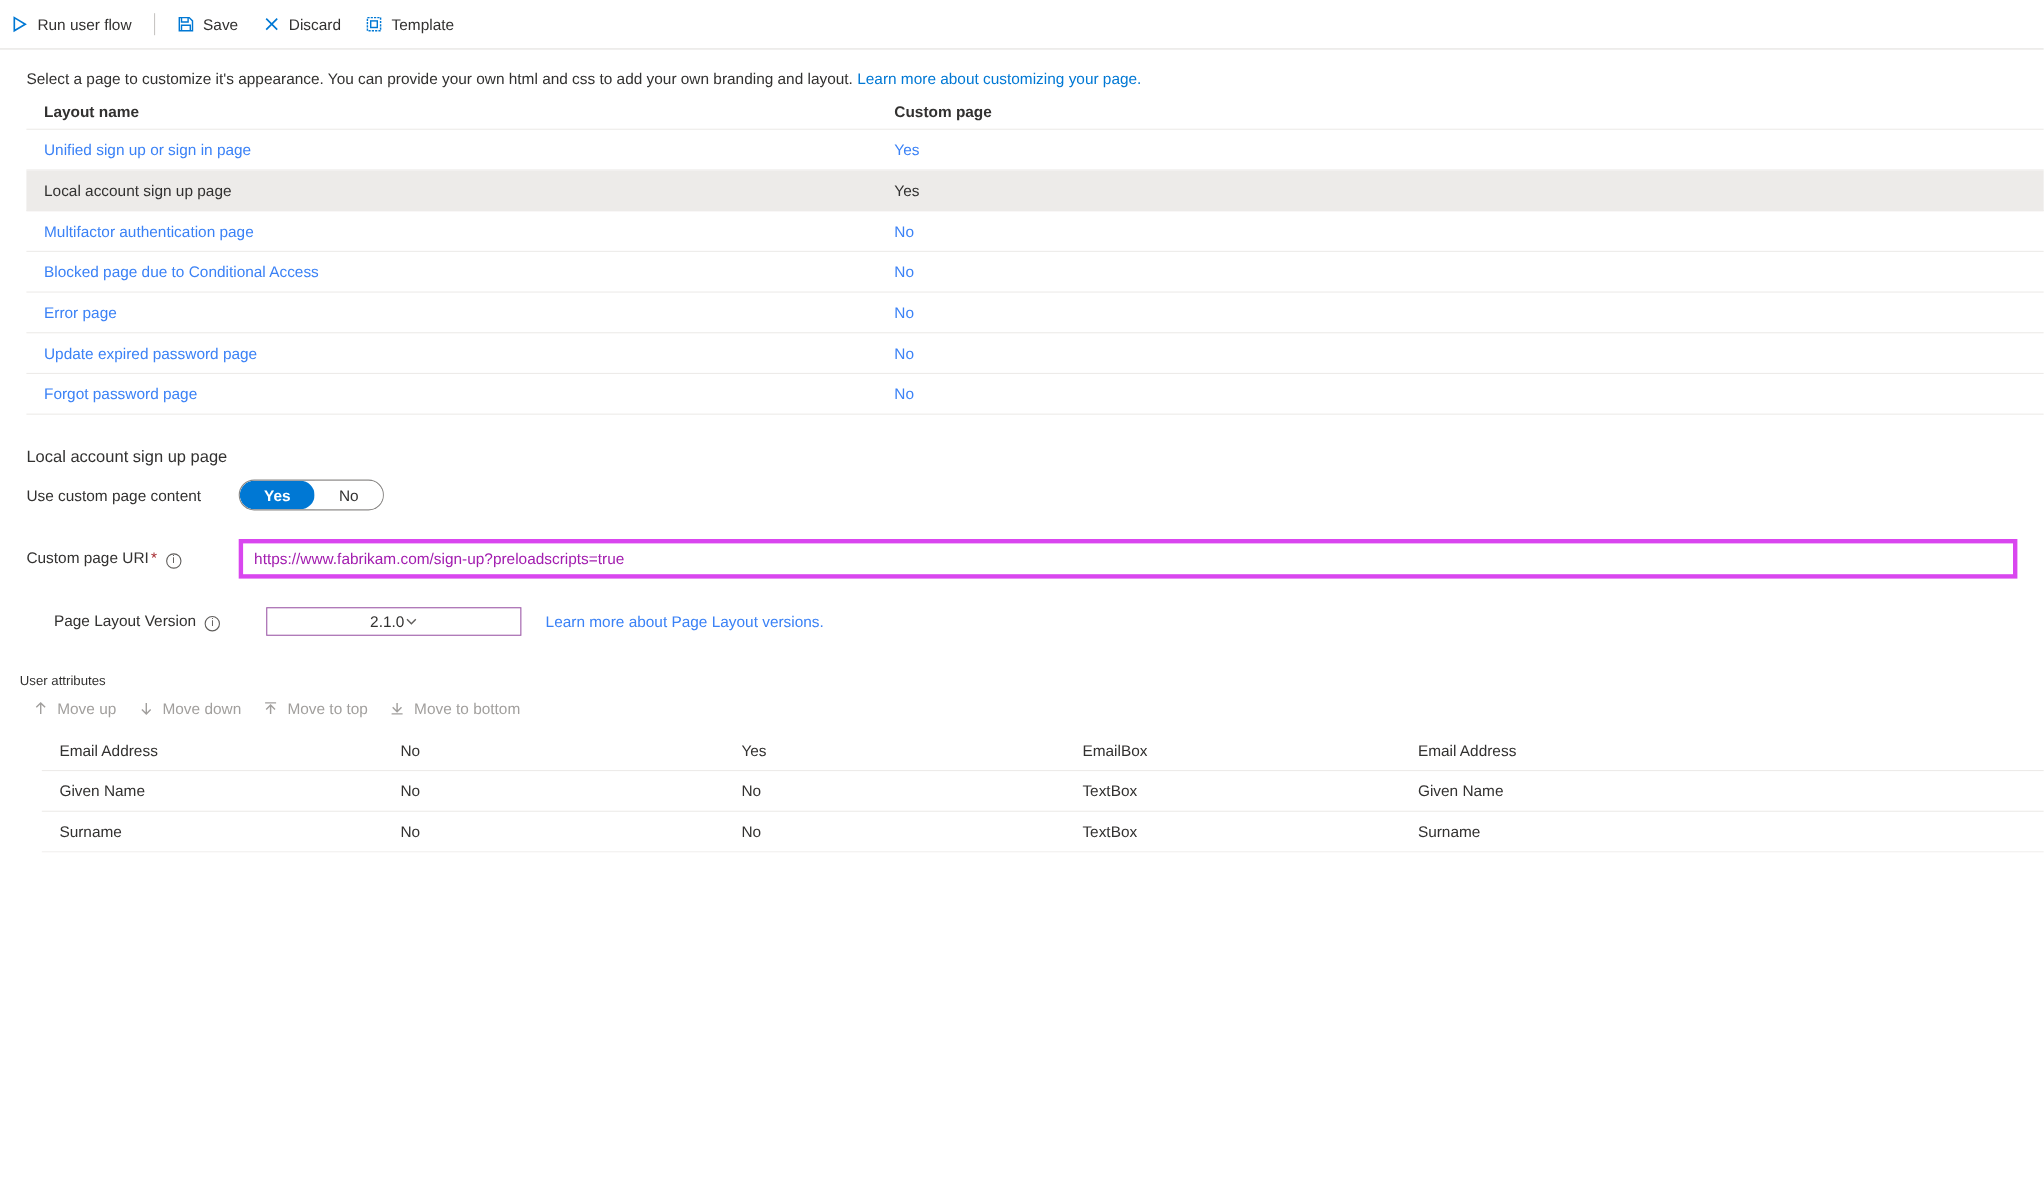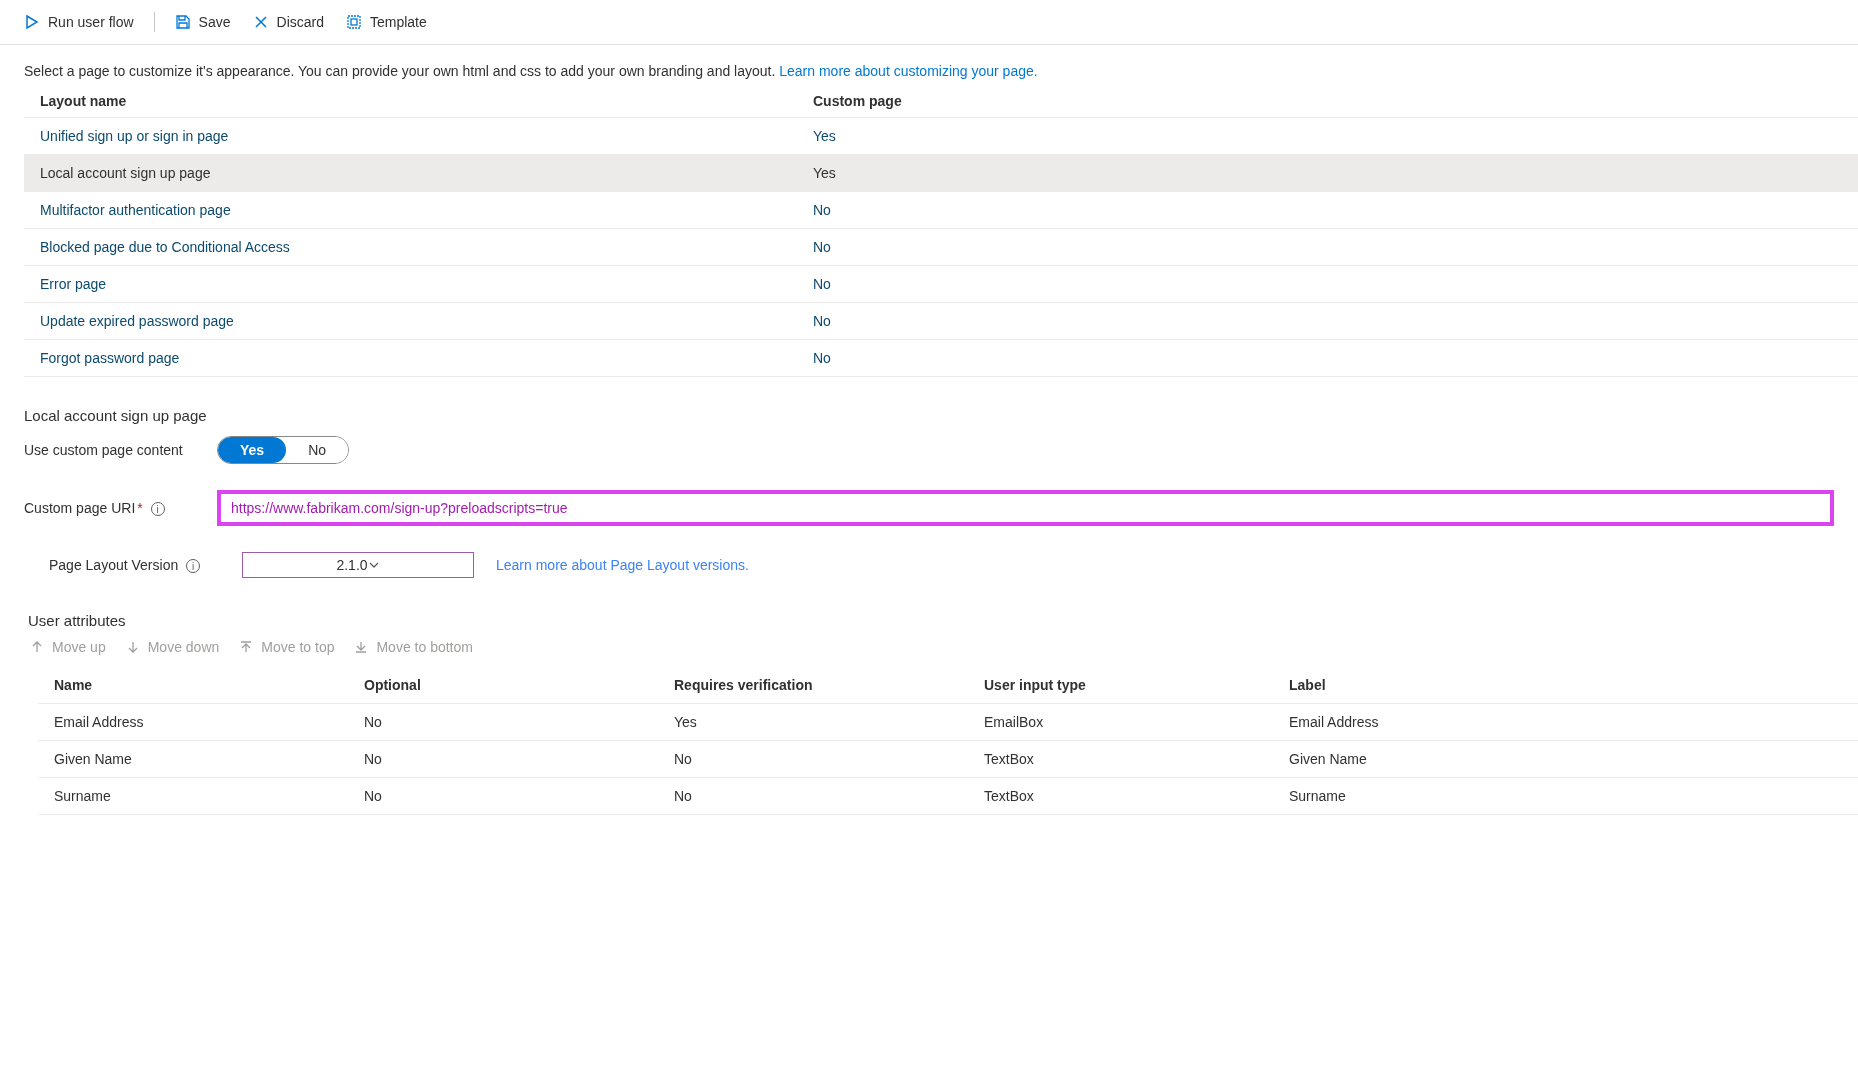--- a/index.html
+++ b/index.html
@@ -7,21 +7,21 @@
       font-family: 'Segoe UI', -apple-system, BlinkMacSystemFont, sans-serif;
       font-size: 14px;
       color: #323130;
       background: #fff;
       padding: 0;
     }
     
     .toolbar {
       display: flex;
       align-items: center;
-      padding: 10px 22px;
+      padding: 10px 8px;
       border-bottom: 1px solid #e1dfdd;
       gap: 18px;
     }
     .toolbar-btn {
       display: flex;
       align-items: center;
       gap: 8px;
       background: none;
       border: none;
       cursor: pointer;
@@ -47,21 +47,21 @@
     .layout-table .header-row {
       display: flex;
       padding: 8px 16px;
       font-weight: 600;
       color: #323130;
       border-bottom: 1px solid #edebe9;
     }
     .layout-table .data-row {
       display: flex;
       padding: 10px 16px;
-      color: #0c4a6e;
+      color: #3b82f6;
       border-bottom: 1px solid #edebe9;
       cursor: pointer;
     }
     .layout-table .data-row.selected { background: #edebe9; color: #323130; }
     .layout-table .col-name { flex: 0 0 773px; }
     .layout-table .col-custom { flex: 1; }
     
     .section-title {
       padding: 30px 24px 6px 24px;
       font-size: 15px;
@@ -135,22 +135,22 @@
       border: 1px solid #605e5c;
       border-radius: 50%;
       align-items: center;
       justify-content: center;
       font-size: 10px;
       color: #605e5c;
       margin-left: 4px;
     }
     
     .attr-title {
-      padding: 28px 24px 0px 28px;
-      font-size: 15px;
+      padding: 28px 24px 0px 18px;
+      font-size: 12px;
     }
     
     .attr-toolbar {
       display: flex;
       gap: 20px;
       padding: 10px 30px 12px 30px;
     }
     .attr-btn {
       display: flex;
       align-items: center;
@@ -328,27 +328,20 @@
     <span class="icon">
       <svg width="14" height="14" viewBox="0 0 14 14">
           <path d="M2 12 H12 M7 2 V10 M3 6 L7 10 L11 6" fill="none" stroke="#a19f9d" stroke-width="1.3"></path>
         </svg>
     </span>
     <span>Move to bottom</span>
   </button>
 </div>
 
 <div class="attr-table">
-  <div class="header-row">
-    <div class="attr-col-name">Name</div>
-    <div class="attr-col-opt">Optional</div>
-    <div class="attr-col-ver">Requires verification</div>
-    <div class="attr-col-type">User input type</div>
-    <div class="attr-col-label">Label</div>
-  </div>
   <div class="data-row">
     <div class="attr-col-name">Email Address</div>
     <div class="attr-col-opt">No</div>
     <div class="attr-col-ver">Yes</div>
     <div class="attr-col-type">EmailBox</div>
     <div class="attr-col-label">Email Address</div>
   </div>
   <div class="data-row">
     <div class="attr-col-name">Given Name</div>
     <div class="attr-col-opt">No</div>

